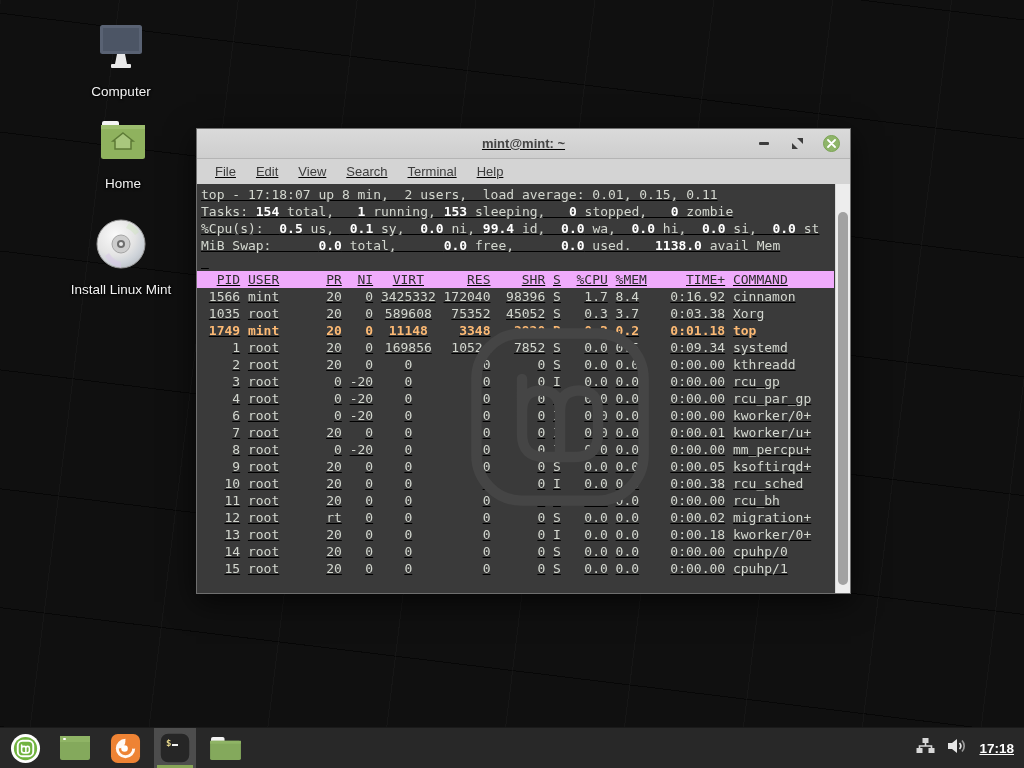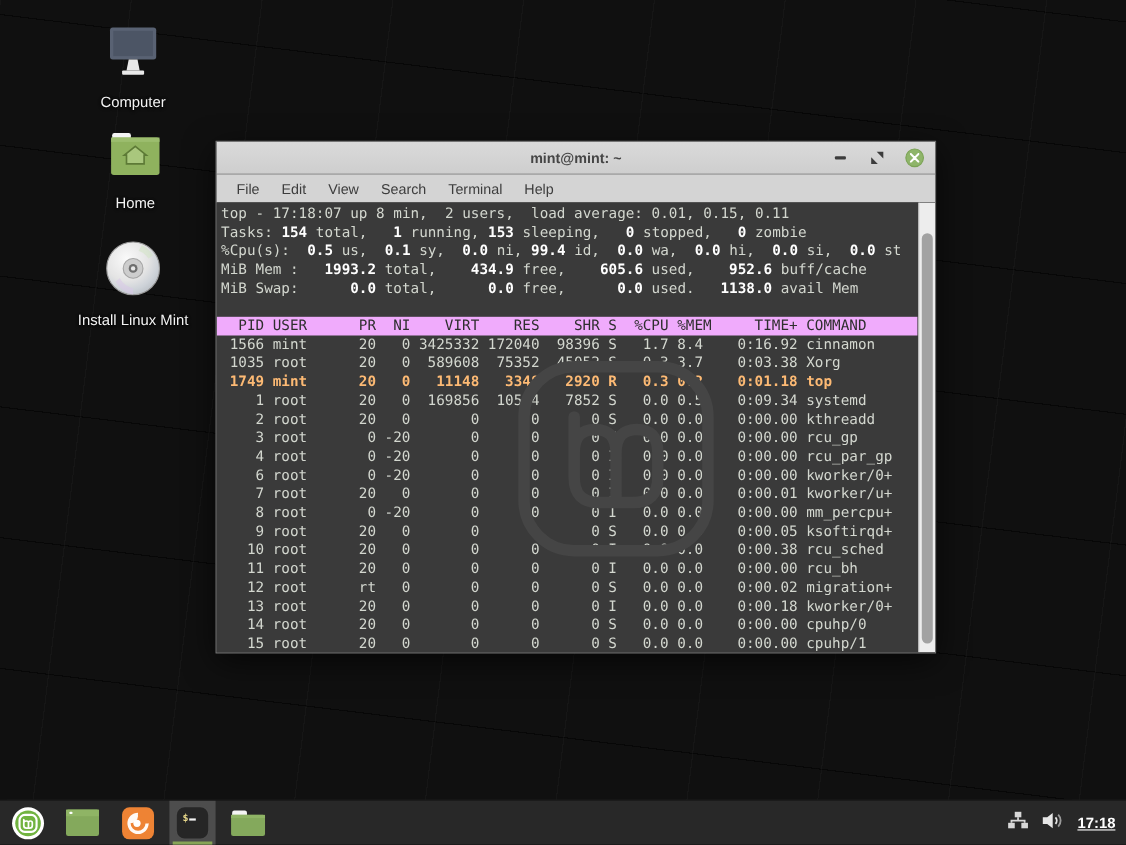--- a/index.html
+++ b/index.html
@@ -17,21 +17,21 @@
   .desk-icon { position:absolute; width:120px; display:flex; flex-direction:column; align-items:center; gap:8px; cursor:default; }
   .desk-icon .lbl { color:#f3f3f3; font-size:13.5px; text-shadow:0 1px 3px rgba(0,0,0,.95), 0 0 2px rgba(0,0,0,.9); }
   #di-computer { left:61px; top:22px; }
   #di-home { left:63px; top:118px; }
   #di-install { left:61px; top:218px; }
 
   
   .window {
     position:absolute; left:196px; top:128px; width:655px; height:466px;
     border:1px solid #6f6f6f; box-shadow:0 8px 28px rgba(0,0,0,.65);
-    display:flex; flex-direction:column; background:#3a3a3a;
+    display:flex; flex-direction:column; background:#3a3a3a;text-decoration:underline;
   }
   .titlebar {
     height:30px; flex:0 0 30px; background:linear-gradient(#dadada,#cecece);
     border-bottom:1px solid #b4b4b4; position:relative;
     display:flex; align-items:center; justify-content:center;
   }
   .titlebar .title { font-size:13px; font-weight:bold; color:#454545; }
   .win-controls { position:absolute; right:10px; top:0; height:100%; display:flex; align-items:center; gap:17px; }
   .wc-btn { width:17px; height:17px; display:flex; align-items:center; justify-content:center; cursor:pointer; }
   .wc-min { width:10px; height:2.5px; background:#3c3c3c; border-radius:1px; }
@@ -44,21 +44,21 @@
     font-family:"DejaVu Sans Mono","Liberation Mono",monospace;
     font-size:13px; line-height:17px; color:#d3d7cf;
     padding:2px 16px 0 0;
   }
   .sum-line, .blank-line { white-space:pre; padding-left:4px; height:17px; }
   .sum-line .b { font-weight:bold; color:#ffffff; }
   .proc-row { display:flex; column-gap:1ch; white-space:pre; padding-left:4px; height:17px; }
   .proc-row.header { background:#f0abfc; color:#2e2e2e; }
   .proc-row.bold { color:#fdba74; font-weight:bold; }
   .c0{width:5ch;text-align:right} .c1{width:8ch} .c2{width:3ch;text-align:right}
-  .c3{width:3ch;text-align:right} .c4{width:7ch;text-align:right} .c5{width:6ch;text-align:right}
+  .c3{width:3ch;text-align:right} .c4{width:7ch;text-align:center} .c5{width:6ch;text-align:right}
   .c6{width:6ch;text-align:right} .c7{width:1ch} .c8{width:5ch;text-align:right}
   .c9{width:5ch;text-align:left} .c10{width:8ch;text-align:right} .c11{flex:1}
 
   .watermark { position:absolute; left:268px; top:138px; pointer-events:none; }
   .scrollbar {
     position:absolute; top:0; right:0; width:15px; height:100%;
     background:#ededed; border-left:1px solid #d8d8d8;
   }
   .scroll-thumb {
     position:absolute; left:2px; right:2px; top:28px; bottom:8px;
@@ -162,21 +162,20 @@
     <div class="term">
       <svg class="watermark" width="190" height="190" viewBox="0 0 200 200">
         <rect x="12" y="12" width="176" height="176" rx="48" fill="none" stroke="#454545" stroke-width="11"></rect>
         <path d="M60 60 V118 Q60 142 84 142 H116 Q140 142 140 118 V94 Q140 72 120 72 Q100 72 100 94 V142 M100 94 Q100 72 80 72 Q60 72 60 94" fill="none" stroke="#454545" stroke-width="11" stroke-linecap="round" stroke-linejoin="round"></path>
       </svg>
 
       <div id="summary">
           <div class="sum-line"><span>top - 17:18:07 up 8 min,  2 users,  load average: 0.01, 0.15, 0.11</span></div>
           <div class="sum-line"><span>Tasks: </span><span class="b">154</span><span> total,   </span><span class="b">1</span><span> running, </span><span class="b">153</span><span> sleeping,   </span><span class="b">0</span><span> stopped,   </span><span class="b">0</span><span> zombie</span></div>
           <div class="sum-line"><span>%Cpu(s):  </span><span class="b">0.5</span><span> us,  </span><span class="b">0.1</span><span> sy,  </span><span class="b">0.0</span><span> ni, </span><span class="b">99.4</span><span> id,  </span><span class="b">0.0</span><span> wa,  </span><span class="b">0.0</span><span> hi,  </span><span class="b">0.0</span><span> si,  </span><span class="b">0.0</span><span> st</span></div>
-          <div class="sum-line"><span>MiB Mem :   </span><span class="b">1993.2</span><span> total,    </span><span class="b">434.9</span><span> free,    </span><span class="b">605.6</span><span> used,    </span><span class="b">952.6</span><span> buff/cache</span></div>
           <div class="sum-line"><span>MiB Swap:      </span><span class="b">0.0</span><span> total,      </span><span class="b">0.0</span><span> free,      </span><span class="b">0.0</span><span> used.   </span><span class="b">1138.0</span><span> avail Mem</span></div>
         </div>
       <div class="blank-line"> </div>
       <div id="proc-header" class="proc-row header"><span class="c0">PID</span><span class="c1">USER</span><span class="c2">PR</span><span class="c3">NI</span><span class="c4">VIRT</span><span class="c5">RES</span><span class="c6">SHR</span><span class="c7">S</span><span class="c8">%CPU</span><span class="c9">%MEM</span><span class="c10">TIME+</span><span class="c11">COMMAND</span></div>
       <div id="proc-rows">
           <div class="proc-row"><span class="c0">1566</span><span class="c1">mint</span><span class="c2">20</span><span class="c3">0</span><span class="c4">3425332</span><span class="c5">172040</span><span class="c6">98396</span><span class="c7">S</span><span class="c8">1.7</span><span class="c9">8.4</span><span class="c10">0:16.92</span><span class="c11">cinnamon</span></div>
           <div class="proc-row"><span class="c0">1035</span><span class="c1">root</span><span class="c2">20</span><span class="c3">0</span><span class="c4">589608</span><span class="c5">75352</span><span class="c6">45052</span><span class="c7">S</span><span class="c8">0.3</span><span class="c9">3.7</span><span class="c10">0:03.38</span><span class="c11">Xorg</span></div>
           <div class="proc-row bold"><span class="c0">1749</span><span class="c1">mint</span><span class="c2">20</span><span class="c3">0</span><span class="c4">11148</span><span class="c5">3348</span><span class="c6">2920</span><span class="c7">R</span><span class="c8">0.3</span><span class="c9">0.2</span><span class="c10">0:01.18</span><span class="c11">top</span></div>
           <div class="proc-row"><span class="c0">1</span><span class="c1">root</span><span class="c2">20</span><span class="c3">0</span><span class="c4">169856</span><span class="c5">10524</span><span class="c6">7852</span><span class="c7">S</span><span class="c8">0.0</span><span class="c9">0.5</span><span class="c10">0:09.34</span><span class="c11">systemd</span></div>
           <div class="proc-row"><span class="c0">2</span><span class="c1">root</span><span class="c2">20</span><span class="c3">0</span><span class="c4">0</span><span class="c5">0</span><span class="c6">0</span><span class="c7">S</span><span class="c8">0.0</span><span class="c9">0.0</span><span class="c10">0:00.00</span><span class="c11">kthreadd</span></div>

